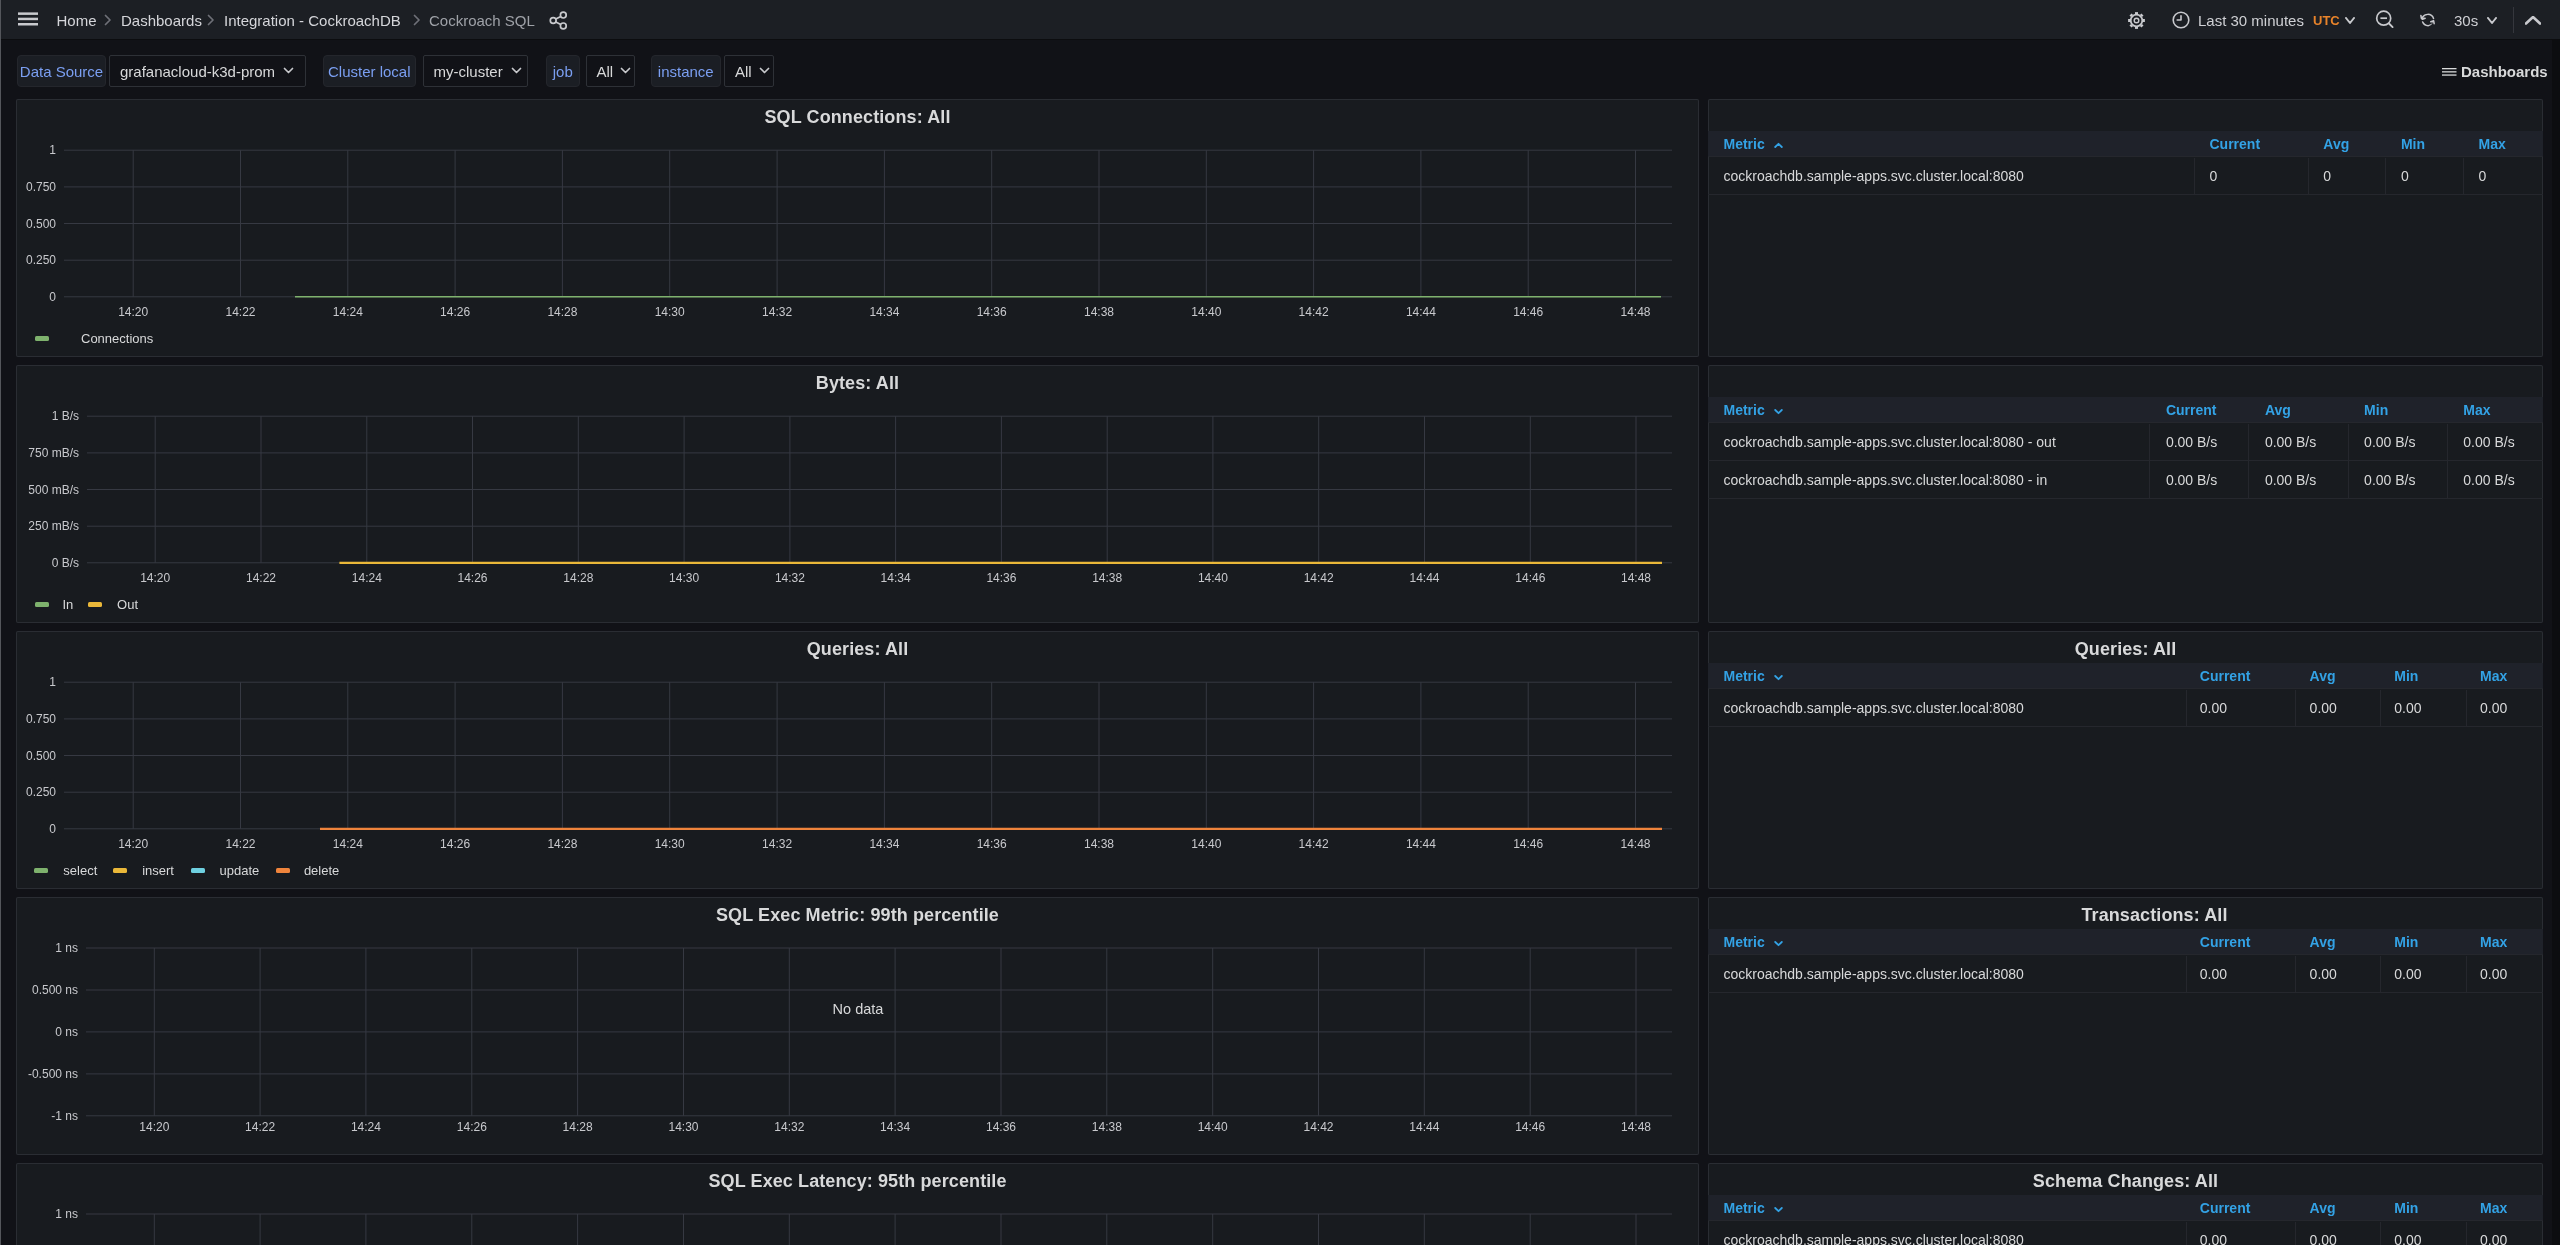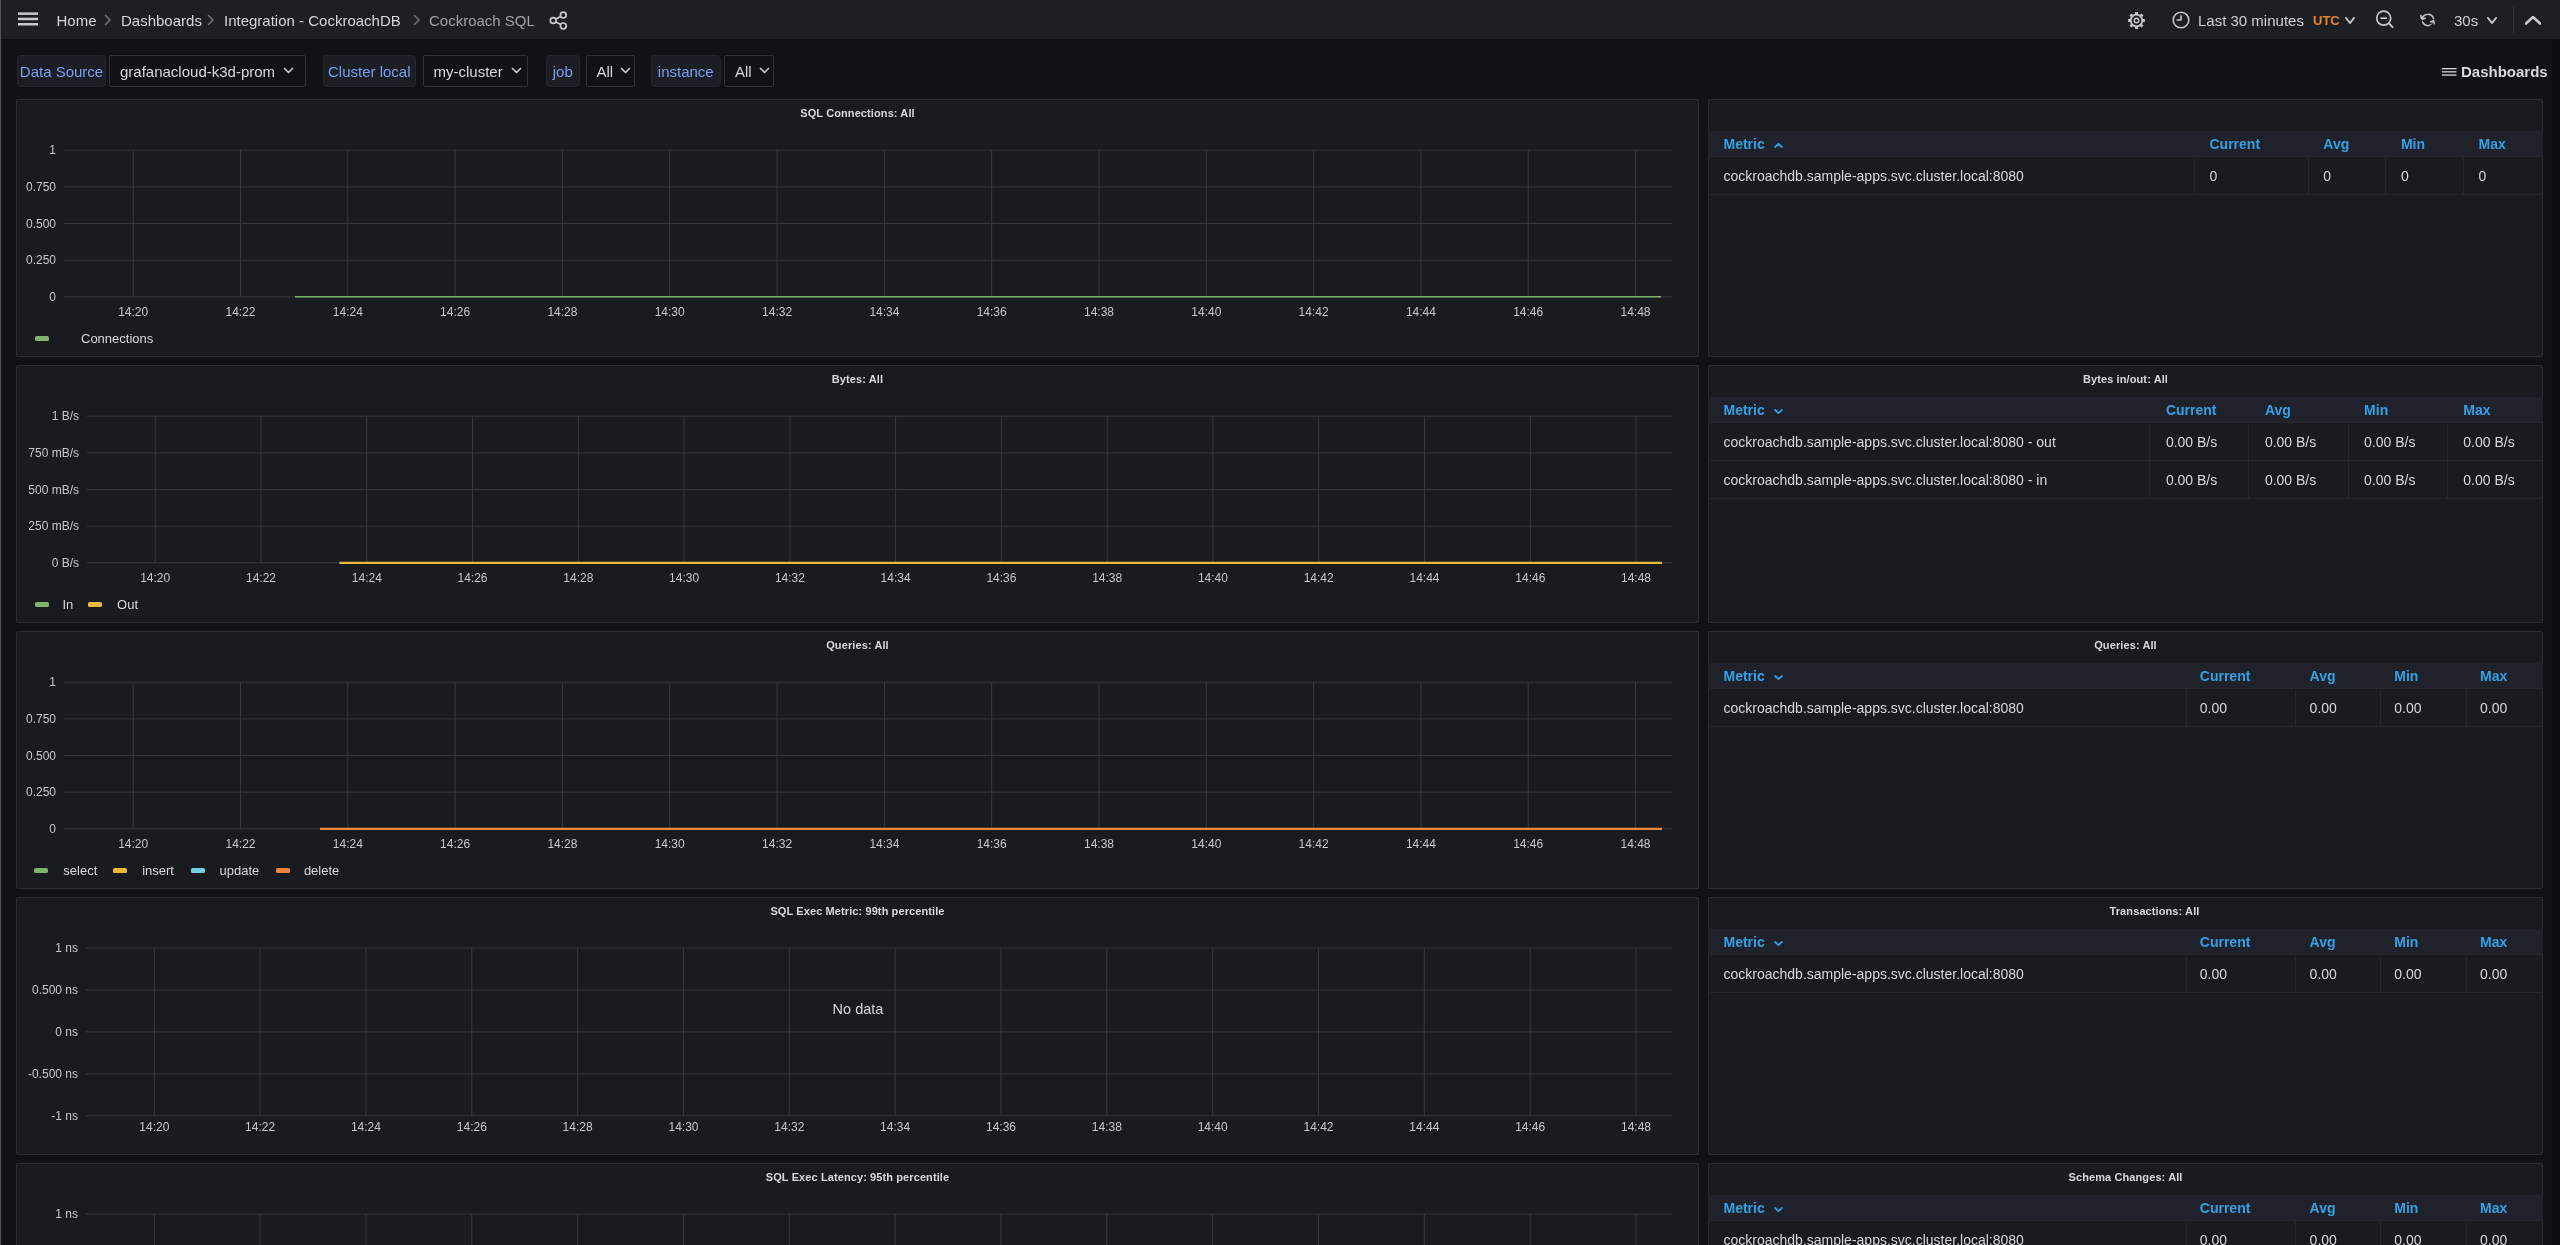--- a/index.html
+++ b/index.html
@@ -1,20 +1,20 @@
 <!DOCTYPE html>
 <html><head><meta charset="utf-8"><style>
 * { margin:0; padding:0; box-sizing:border-box; }
 body { width:2560px; height:1245px; background:#111217; overflow:hidden; position:relative;
        font-family:"Liberation Sans", sans-serif; -webkit-font-smoothing:antialiased; }
 .nav { position:absolute; left:0; top:0; width:2560px; height:40px; background:#1c1f24;
         border-bottom:1px solid #0c0d0f; }
 .panel { position:absolute; background:#181b1f; box-shadow: inset 0 0 0 1px #2a2d33;
           border-radius:2px; }
-.ptitle { position:absolute; top:8px; left:0; text-align:center; font-size:11px; font-weight:700;
+.ptitle { position:absolute; top:8px; left:0; text-align:center; font-size:18px; font-weight:700;
            color:#d8d9da; letter-spacing:0.1px; }
 .crumb { position:absolute; top:0; height:40px; display:flex; align-items:center;
           font-size:15px; font-weight:500; color:#d5d6da; white-space:nowrap; }
 .vlabel { position:absolute; top:55px; height:32px; display:flex; align-items:center;
            justify-content:center; background:#1b1e24; border:1px solid #24262c; border-radius:4px;
            font-size:15px; font-weight:500; color:#7b9ff2; }
 .vvalue { position:absolute; top:55px; height:32px; display:flex; align-items:center;
            background:#111217; border:1px solid #2e3137; border-radius:2px;
            font-size:15px; font-weight:500; color:#d8d9da; padding-left:10px; }
 .navtxt { position:absolute; top:0; height:40px; display:flex; align-items:center;
@@ -336,21 +336,20 @@
     <div style="position:absolute;left:599.8px;top:58.5px;width:1px;height:37.5px;background:#25272d"></div>
     <div style="position:absolute;left:677.4px;top:58.5px;width:1px;height:37.5px;background:#25272d"></div>
     <div style="position:absolute;left:755.1px;top:58.5px;width:1px;height:37.5px;background:#25272d"></div>
     <div style="position:absolute;left:15.5px;top:58.5px;height:37.5px;display:flex;align-items:center;font-size:14px;color:#d8d9da">cockroachdb.sample-apps.svc.cluster.local:8080</div>
     <div style="position:absolute;left:501.5px;top:58.5px;height:37.5px;display:flex;align-items:center;font-size:14px;color:#d8d9da">0</div>
     <div style="position:absolute;left:615.3px;top:58.5px;height:37.5px;display:flex;align-items:center;font-size:14px;color:#d8d9da">0</div>
     <div style="position:absolute;left:692.9px;top:58.5px;height:37.5px;display:flex;align-items:center;font-size:14px;color:#d8d9da">0</div>
     <div style="position:absolute;left:770.6px;top:58.5px;height:37.5px;display:flex;align-items:center;font-size:14px;color:#d8d9da">0</div>
   </div>
 <div class="panel" style="left:1708px;top:365px;width:835px;height:258px">
-    <div class="ptitle" style="width:835px">Bytes in/out: All</div>
     <div style="position:absolute;left:0;top:32px;width:835px;height:26px;background:#1f222a;border-bottom:1px solid #25272d"></div>
     <div style="position:absolute;left:15.5px;top:32px;height:26px;display:flex;align-items:center;font-size:14px;font-weight:700;color:#33a2e5">Metric<svg width="11" height="11" viewBox="0 0 11 11" style="margin-left:8px;margin-top:2px">
         <polyline points="2.2,4 5.5,7.2 8.8,4" fill="none" stroke="#33a2e5" stroke-width="1.8" stroke-linecap="round" stroke-linejoin="round"></polyline>
       </svg></div>
     <div style="position:absolute;left:457.9px;top:32px;height:26px;display:flex;align-items:center;font-size:14px;font-weight:700;color:#33a2e5">Current</div>
     <div style="position:absolute;left:556.9px;top:32px;height:26px;display:flex;align-items:center;font-size:14px;font-weight:700;color:#33a2e5">Avg</div>
     <div style="position:absolute;left:656.1px;top:32px;height:26px;display:flex;align-items:center;font-size:14px;font-weight:700;color:#33a2e5">Min</div>
     <div style="position:absolute;left:755.3px;top:32px;height:26px;display:flex;align-items:center;font-size:14px;font-weight:700;color:#33a2e5">Max</div>
     <div style="position:absolute;left:0;top:58.5px;width:835px;height:37.5px;border-bottom:1px solid #25272d"></div>
     <div style="position:absolute;left:441.4px;top:58.5px;width:1px;height:37.5px;background:#25272d"></div>

